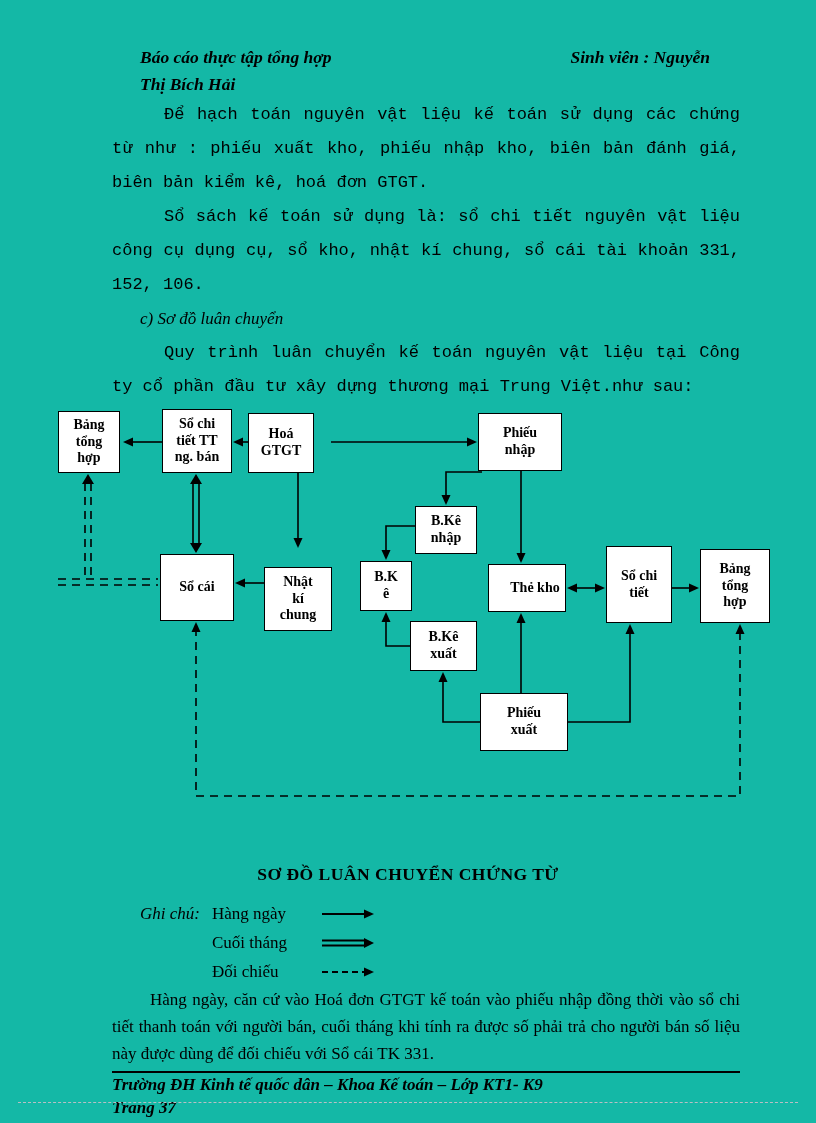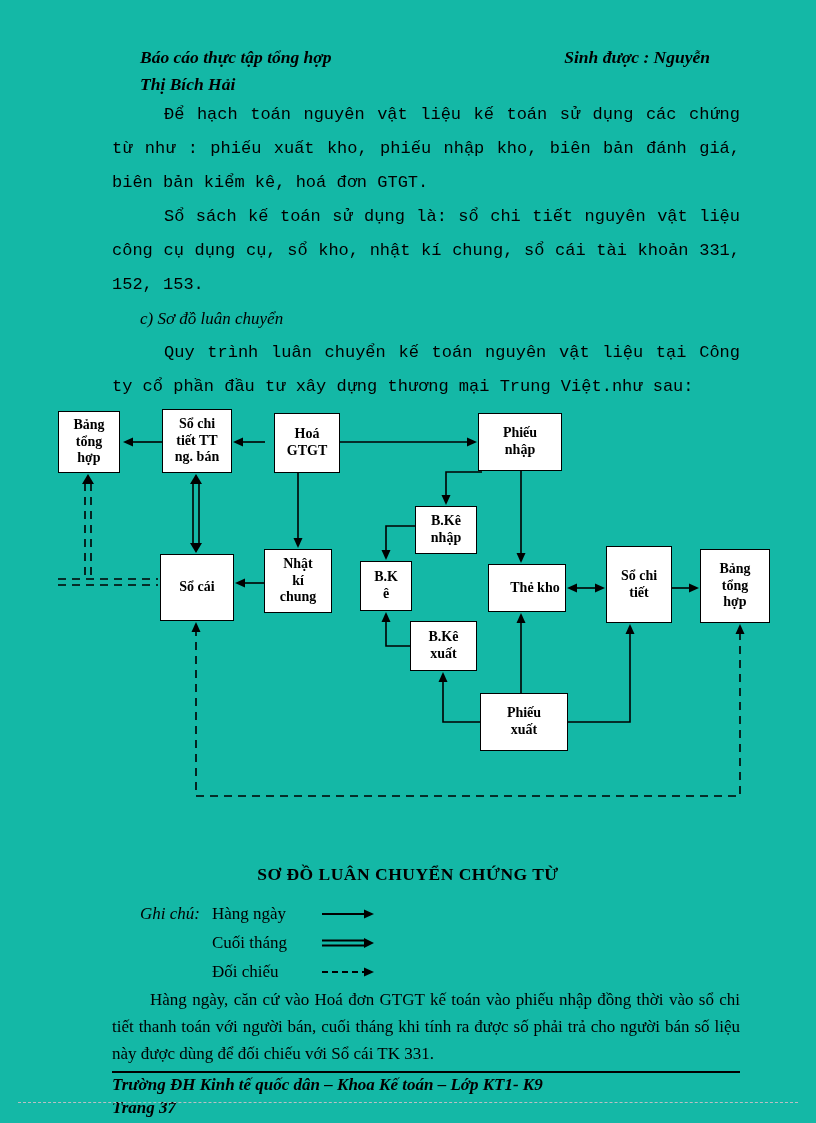--- a/index.html
+++ b/index.html
@@ -41,28 +41,28 @@
   .page-edge{position:absolute;left:18px;right:18px;bottom:20px;border-top:1px dashed #b9bec4;}
 </style>
 </head>
 <body>
 
 <div class="page">
 
   <div class="textcol">
     <div class="header-line1">
       <span class="hleft">Báo cáo thực tập tổng hợp</span>
-      <span class="hright">Sinh được : Nguyễn</span>
+      <span class="hright">Sinh viên : Nguyễn</span>
     </div>
     <div class="header-line2">Thị Bích Hải</div>
   </div>
 
   <div class="textcol">
     <p class="para" style="margin:0">Để hạch toán nguyên vật liệu  kế toán sử dụng các chứng từ như : phiếu xuất kho, phiếu nhập kho, biên bản đánh giá, biên bản kiểm kê, hoá đơn GTGT.</p>
-    <p class="para" style="margin:0">Sổ sách kế toán sử dụng là:  sổ chi tiết nguyên vật liệu  công cụ dụng cụ, sổ kho, nhật kí chung, sổ cái tài khoản 331, 152, 153.</p>
+    <p class="para" style="margin:0">Sổ sách kế toán sử dụng là:  sổ chi tiết nguyên vật liệu  công cụ dụng cụ, sổ kho, nhật kí chung, sổ cái tài khoản 331, 152, 106.</p>
     <div class="subheading">c) Sơ đồ luân chuyển</div>
     <p class="para" style="margin:0">Quy trình luân chuyển kế toán nguyên vật liệu tại Công ty cổ phần đầu tư xây dựng thương mại Trung Việt.như sau:</p>
   </div>
 
   <div class="diagram">
     <svg class="arrows" width="816" height="425" viewBox="0 0 816 425">
 
       <g stroke="#000" stroke-width="1.6" fill="none">
         <line x1="265" y1="36" x2="242" y2="36"></line>
         <line x1="162" y1="36" x2="132" y2="36"></line>
@@ -113,28 +113,28 @@
         <polygon points="740,218 735.5,228 744.5,228"></polygon>
       </g>
     </svg>
 
     <div class="dbox" style="left:58px;top:5px;width:62px;height:62px;">Bảng
 tổng
 hợp</div>
     <div class="dbox" style="left:162px;top:3px;width:70px;height:64px;">Sổ chi
 tiết TT
 ng. bán</div>
-    <div class="dbox" style="left:274px;top:7px;width:66px;height:60px;">Hoá
+    <div class="dbox" style="left:248px;top:7px;width:66px;height:60px;">Hoá
 GTGT</div>
     <div class="dbox" style="left:478px;top:7px;width:84px;height:58px;">Phiếu
 nhập</div>
     <div class="dbox" style="left:415px;top:100px;width:62px;height:48px;">B.Kê
 nhập</div>
     <div class="dbox" style="left:160px;top:148px;width:74px;height:67px;">Sổ cái</div>
-    <div class="dbox" style="left:264px;top:143px;width:68px;height:64px;">Nhật
+    <div class="dbox" style="left:264px;top:161px;width:68px;height:64px;">Nhật
 kí
 chung</div>
     <div class="dbox" style="left:360px;top:155px;width:52px;height:50px;">B.K
 ê</div>
     <div class="dbox" style="left:488px;top:158px;width:78px;height:48px;padding-left:16px;">Thẻ kho</div>
     <div class="dbox" style="left:606px;top:140px;width:66px;height:77px;">Sổ chi
 tiết</div>
     <div class="dbox" style="left:700px;top:143px;width:70px;height:74px;">Bảng
 tổng
 hợp</div>

